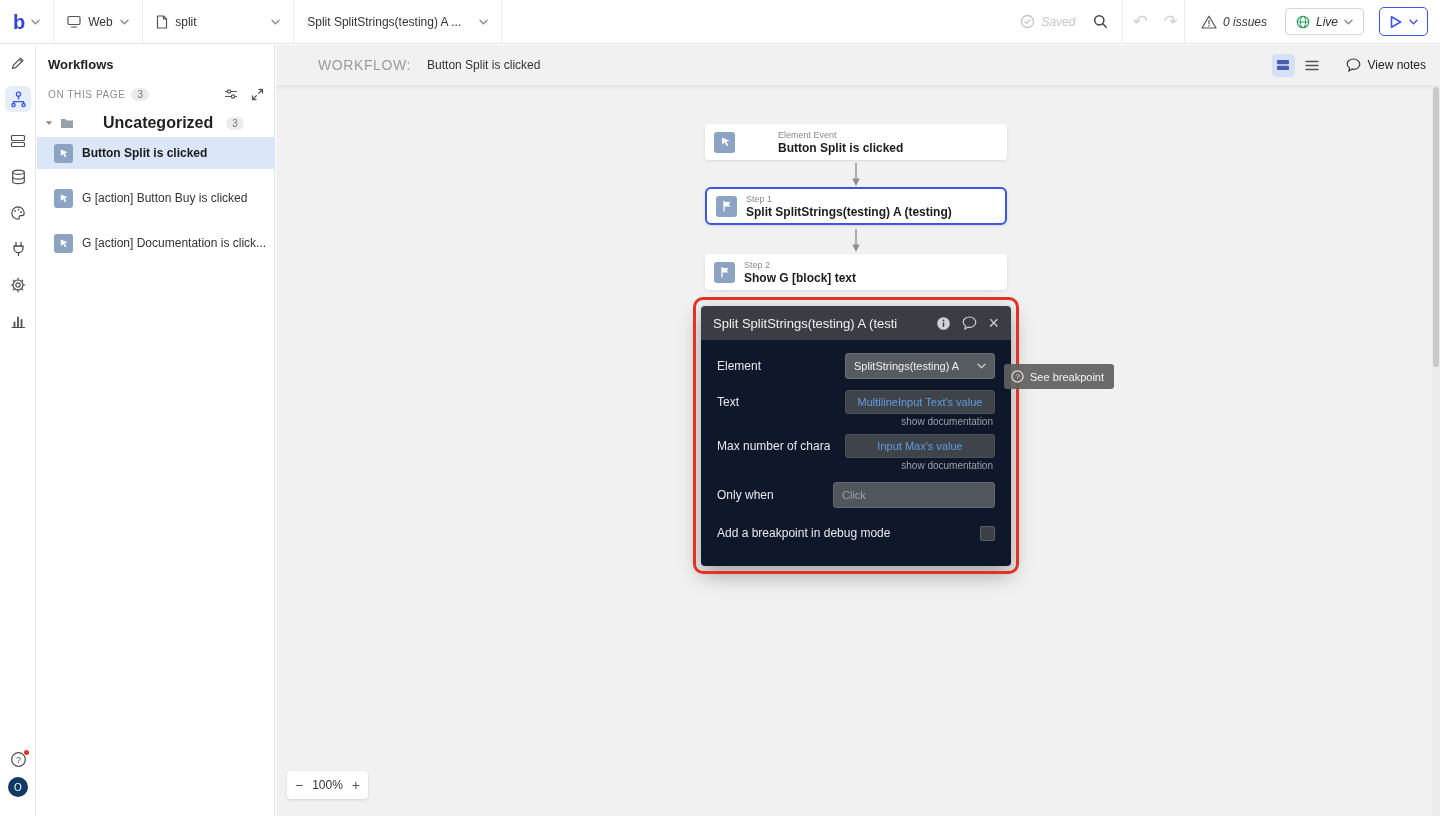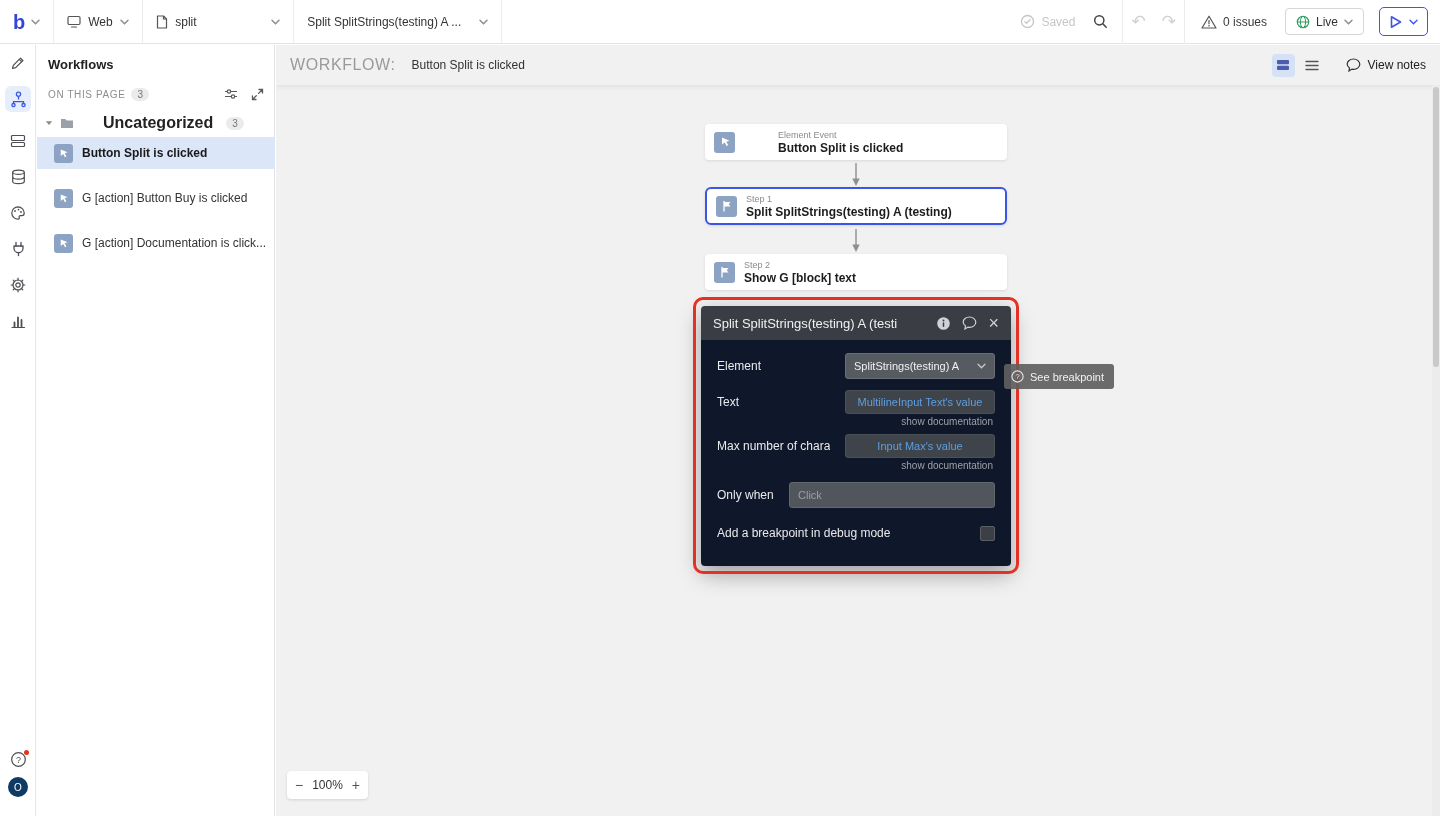--- a/index.html
+++ b/index.html
@@ -9,21 +9,21 @@
   
   .topbar { position:absolute; top:0; left:0; width:1440px; height:44px; background:#fff;
             border-bottom:1px solid #e4e4e4; display:flex; align-items:center; z-index:100; }
   .vdiv { width:1px; align-self:stretch; background:#ececec; }
   .tb-group { display:flex; align-items:center; height:44px; cursor:pointer; }
   .logo-group { padding:0 13px; gap:6px; }
   .logo { font-size:20px; font-weight:bold; color:#3346d8; line-height:1; }
   .dd { justify-content:space-between; padding:0 13px; font-size:12px; color:#333; }
   .dd .dd-left { display:flex; align-items:center; gap:7px; }
   .chev { color:#8b8b8b; display:flex; }
-  .tb-right { margin-left:auto; display:flex; align-items:center; height:44px; }
+  .tb-right { margin-left:auto; display:flex; align-items:center; height:44px;font-style:italic; }
   .saved { display:flex; align-items:center; gap:6px; color:#c3c6ca; font-size:12px; margin-right:18px; }
   .icon-btn { display:flex; align-items:center; justify-content:center; cursor:pointer; }
   .undo-redo { font-size:17px; color:#d0d0d0; line-height:1; padding:0 8px; cursor:default; }
   .issues { display:flex; align-items:center; gap:6px; font-size:12px; color:#3a3a3a; margin:0 18px 0 16px; cursor:pointer; }
   .live-btn { display:flex; align-items:center; gap:6px; height:27px; border:1px solid #d6d6d6; border-radius:4px;
               background:#fff; padding:0 10px; font-size:12px; color:#333; margin-right:15px; cursor:pointer; }
   .play-btn { display:flex; align-items:center; gap:7px; height:29px; border:1.5px solid #3f54e8; border-radius:5px;
               background:#fff; padding:0 9px; color:#3f54e8; margin-right:12px; cursor:pointer; }
 
   
@@ -52,21 +52,21 @@
   .wf-item.sel { background:#dbe6f8; }
   .wf-icon { width:19px; height:19px; border-radius:3px; background:#8ca3c3; display:flex; align-items:center;
              justify-content:center; flex:0 0 auto; }
   .wf-label { font-size:12px; color:#333; white-space:nowrap; overflow:hidden; }
   .wf-item.sel .wf-label { font-weight:bold; color:#1a1a1a; }
 
   
   .canvas { position:absolute; top:45px; left:276px; width:1164px; height:771px; background:#f1f1f2; overflow:hidden; }
   .canvas-header { position:absolute; top:0; left:0; width:100%; height:40px; display:flex; align-items:center;
                    padding:0 14px; background:#f1f1f2; box-shadow:0 2px 5px rgba(0,0,0,0.07); z-index:20; }
-  .wf-label-caps { font-size:16px; letter-spacing:.6px; color:#9a9a9a; margin-right:16px; }
+  .wf-label-caps { font-size:14px; letter-spacing:.6px; color:#9a9a9a; margin-right:16px;margin-left:28px; }
   .wf-title { font-size:12px; color:#333; }
   .view-toggle { width:23px; height:23px; border-radius:4px; display:flex; align-items:center; justify-content:center;
                  color:#555; cursor:pointer; }
   .view-toggle.sel { background:#d6e1f5; color:#4a5db0; }
   .view-notes { display:flex; align-items:center; gap:7px; font-size:12px; color:#222; margin-left:16px; cursor:pointer; }
 
   .node-card { position:absolute; left:429px; width:302px; height:36px; background:#fff; border-radius:4px;
                box-shadow:0 1px 3px rgba(0,0,0,0.10); display:flex; align-items:center; gap:9px;
                padding-left:9px; cursor:pointer; z-index:5; }
   .node-card.sel { border:2px solid #3b55e6; height:38px; border-radius:6px; }
@@ -89,21 +89,21 @@
   .pp-body { height:226px; background:#0f172a; padding:12px 16px 10px; }
   .pp-row { display:flex; align-items:center; justify-content:space-between; }
   .pp-label { font-size:12px; color:#e9eaec; white-space:nowrap; overflow:hidden; }
   .pp-dropdown { width:150px; height:26px; background:#565b61; border:1px solid #686d74; border-radius:3px;
                  display:flex; align-items:center; justify-content:space-between; padding:0 8px; cursor:pointer; }
   .pp-dd-value { font-size:11px; color:#f0f0f0; white-space:nowrap; overflow:hidden; }
   .pp-field { width:150px; height:24px; background:#3f434a; border:1px solid #4b5057; border-radius:3px;
               display:flex; align-items:center; justify-content:center; cursor:pointer; }
   .pp-dyn { font-size:11px; color:#5d9fe0; white-space:nowrap; overflow:hidden; }
   .pp-doc { display:block; text-align:right; font-size:10px; color:#9da1a7; margin:2px 2px 7px 0; cursor:pointer; }
-  .pp-input { width:206px; height:26px; background:#51565c; border:1px solid #63686e; border-radius:3px;
+  .pp-input { width:162px; height:26px; background:#51565c; border:1px solid #63686e; border-radius:3px;
               padding:0 8px; font-size:11px; color:#e8e8e8; font-family:"Liberation Sans", sans-serif; }
   .pp-input::placeholder { color:#9aa0a6; }
   .pp-checkbox { width:15px; height:15px; background:#3c4046; border:1px solid #5a5f66; border-radius:2px; cursor:pointer; }
   .pp-close { font-size:18px; line-height:1; cursor:pointer; }
 
   
   .tooltip { position:absolute; left:728px; top:319px; height:25px; background:rgba(96,96,96,0.92); border-radius:3px;
              display:flex; align-items:center; gap:6px; padding:0 10px 0 7px; z-index:50; }
   .tooltip-text { font-size:11px; color:#f2f2f2; white-space:nowrap; }
 

